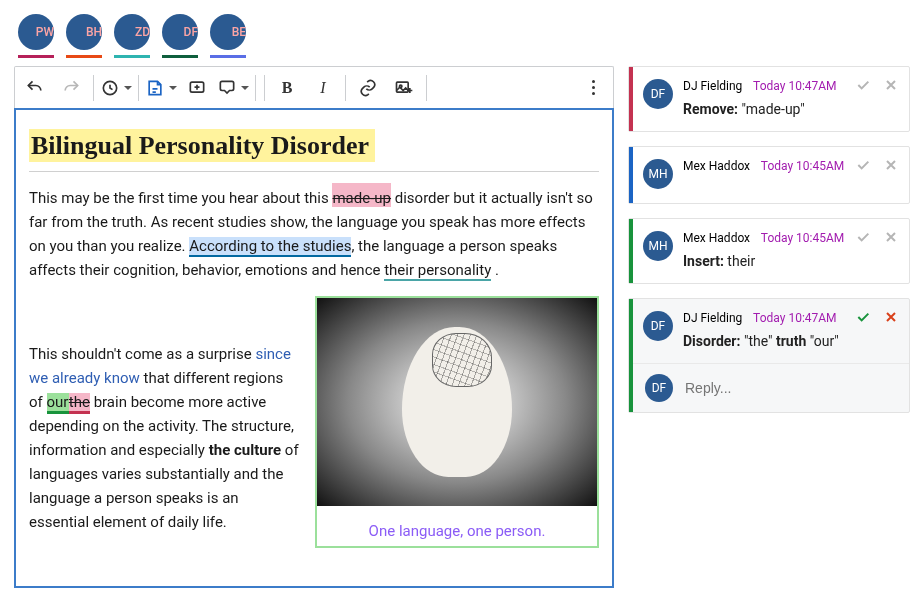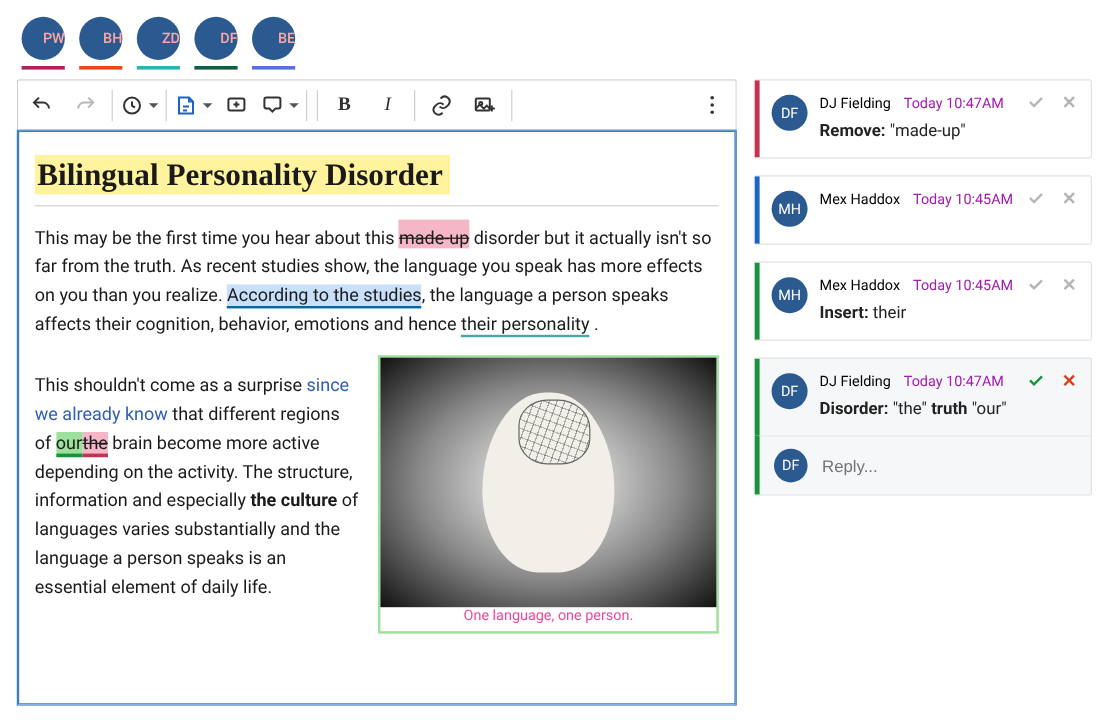--- a/index.html
+++ b/index.html
@@ -157,21 +157,21 @@
   }
   .mark-rep-old {
     background: #f5b7c8;
     text-decoration: line-through;
     border-bottom: 3px solid #c43251;
   }
 
   .wrap-row {
     display: flex;
     gap: 16px;
-    align-items: center;
+    align-items: flex-end;
   }
   .wrap-text { flex: 1; }
   .figure {
     width: 284px;
     border: 2px solid #9be09b;
     background: #fff;
     padding: 0;
   }
   .fig-img {
     width: 100%;
@@ -195,24 +195,24 @@
     position: absolute;
     top: 6px; left: 30px;
     width: 58px; height: 52px;
     border: 1px solid #666;
     border-radius: 40% 45% 40% 40%;
     background:
       repeating-linear-gradient(110deg, rgba(0,0,0,0) 0 5px, rgba(0,0,0,.3) 5px 6px),
       repeating-linear-gradient(20deg, rgba(0,0,0,0) 0 6px, rgba(0,0,0,.25) 6px 7px);
   }
   .figcap {
-    font-size: 12px;
-    color: #ec4899;
+    font-size: 15px;
+    color: #8b5cf6;
     text-align: center;
-    padding: 0 0 6px;
+    padding: 16px 0 6px;
   }
 
   
   .comments-col {
     flex: 1;
     display: flex;
     flex-direction: column;
     gap: 14px;
   }
   .cmt {

